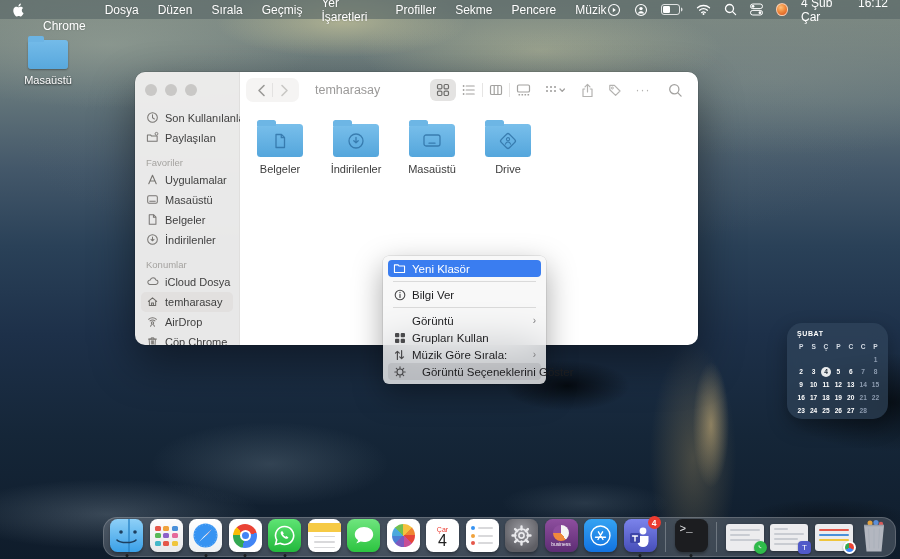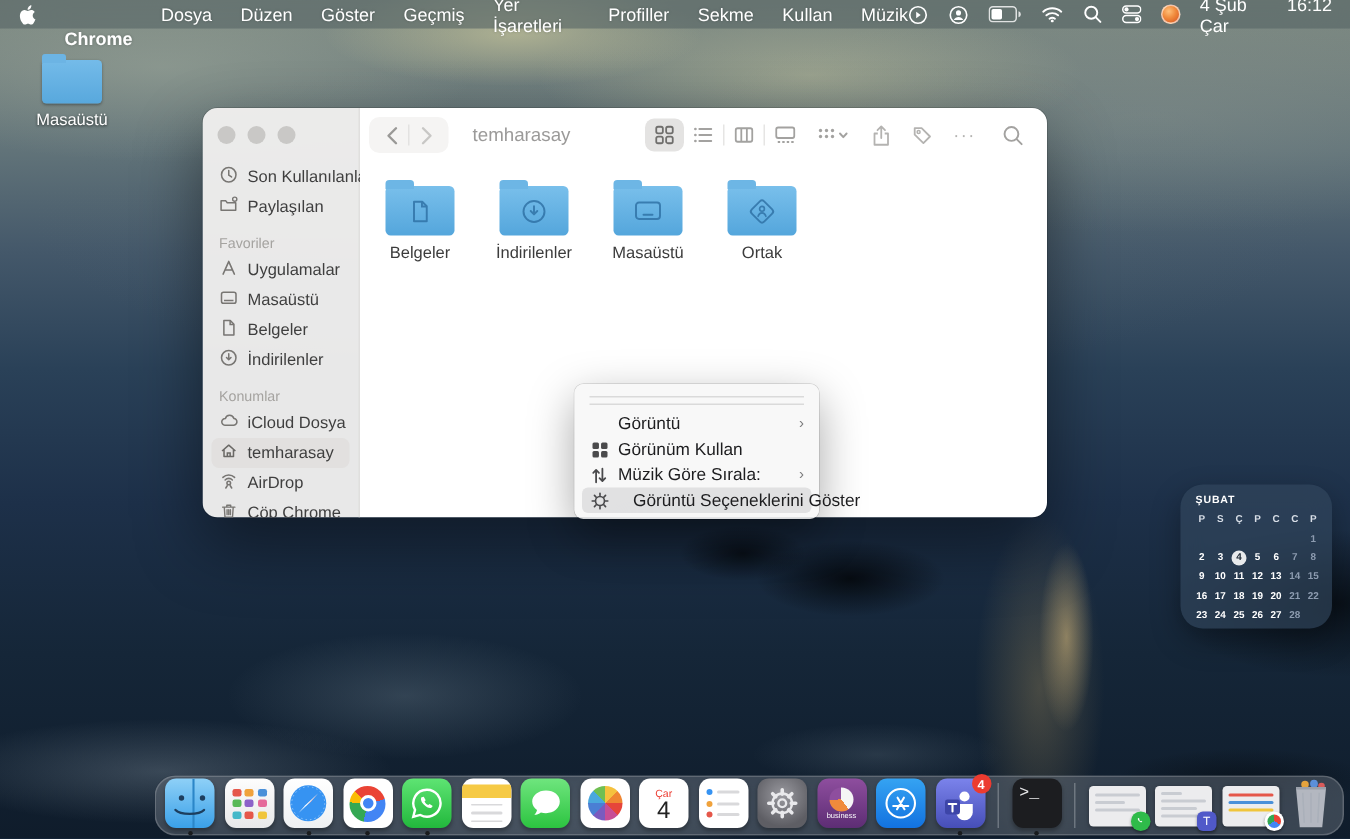--- a/index.html
+++ b/index.html
@@ -32,21 +32,21 @@
       radial-gradient(ellipse 260px 40px at 40% 97%, rgba(190,205,215,.16), transparent 70%),
       radial-gradient(ellipse 120px 30px at 65% 90%, rgba(180,200,212,.14), transparent 70%);
   }
 
   
   .menubar { position:absolute; left:0; top:0; width:900px; height:19px;
     background:rgba(82,96,98,.55); backdrop-filter:blur(20px);
     display:flex; align-items:center; justify-content:space-between;
     color:#fff; font-size:12px; padding:0 12px; z-index:50; }
   .mb-left { display:flex; align-items:center; gap:19px; }
-  .mb-app { font-weight:bold;margin-top:32px; }
+  .mb-app { font-weight:normal;margin-top:32px; }
   .mb-item { text-shadow:0 0 2px rgba(0,0,0,.25); cursor:default; }
   .mb-right { display:flex; align-items:center; gap:13px; }
   .mb-right svg { display:block; }
   .avatar { width:13px; height:13px; border-radius:50%;
     background:radial-gradient(circle at 38% 32%, #ffc07a 0%, #f08a3c 45%, #d44f1e 100%);
     border:1px solid rgba(255,255,255,.6); }
   .clockwrap { display:flex; gap:8px; font-size:12px; }
 
   
   .desk-icon { position:absolute; left:18px; top:40px; width:60px; text-align:center; z-index:5; }
@@ -190,26 +190,26 @@
 <div class="menubar">
   <div class="mb-left">
     <span style="display:flex;">
       <svg width="12" height="14" viewBox="0 0 12 14">
           <path fill="#fff" d="M9.8 7.4c0-1.6 1.3-2.4 1.4-2.4-.8-1.1-1.9-1.3-2.3-1.3-1-.1-1.9.6-2.4.6-.5 0-1.3-.6-2.1-.6-1.1 0-2.1.6-2.6 1.6-1.1 2-.3 4.9.8 6.5.5.8 1.2 1.7 2 1.6.8 0 1.1-.5 2.1-.5s1.2.5 2.1.5 1.4-.8 1.9-1.6c.6-.9.9-1.8.9-1.8s-1.8-.7-1.8-2.6zM8.3 2.6c.4-.6.7-1.3.6-2.1-.6 0-1.4.4-1.8 1-.4.5-.8 1.3-.7 2 .7.1 1.4-.3 1.9-.9z"></path>
         </svg>
     </span>
     <span class="mb-app mb-item">Chrome</span>
     <span class="mb-item">Dosya</span>
     <span class="mb-item">Düzen</span>
-    <span class="mb-item">Göster</span>
+    <span class="mb-item">Sırala</span>
     <span class="mb-item">Geçmiş</span>
     <span class="mb-item">Yer İşaretleri</span>
     <span class="mb-item">Profiller</span>
     <span class="mb-item">Sekme</span>
-    <span class="mb-item">Kullan</span>
+    <span class="mb-item">Pencere</span>
     <span class="mb-item">Müzik</span>
   </div>
   <div class="mb-right">
     <span>
       <svg width="14" height="14" viewBox="0 0 14 14">
           <circle cx="7" cy="7" r="5.5" fill="none" stroke="#fff" stroke-width="1.1"></circle>
           <path d="M5.8 4.8l3 2.2-3 2.2z" fill="#fff"></path>
         </svg>
       </span>
     <span>
@@ -455,47 +455,64 @@
           <span class="flabel">Masaüstü</span>
         </div>
         <div class="fcell">
           <div class="bigfolder">
               <svg width="20" height="20" viewBox="0 0 20 20">
                 <rect x="4.2" y="4.2" width="11.6" height="11.6" rx="2" transform="rotate(45 10 10)" fill="none" stroke="#2d6fa3" stroke-width="1.3"></rect>
                 <circle cx="10" cy="8.2" r="1.6" fill="none" stroke="#2d6fa3" stroke-width="1.1"></circle>
                 <path d="M7.4 13.2c.5-1.6 1.6-2.3 2.6-2.3s2.1.7 2.6 2.3" fill="none" stroke="#2d6fa3" stroke-width="1.1" stroke-linecap="round"></path>
               </svg>
             </div>
-          <span class="flabel">Ortak</span>
+          <span class="flabel">Drive</span>
         </div>
       </div>
     </div>
   </div>
 </div>
 
 <div class="ctx">
+  <div class="ctx-item hl">
+    <span class="ctx-ico">
+        <svg width="13" height="11" viewBox="0 0 14 12">
+          <path d="M1.5 2h4l1 1.3h6v7H1.5z" fill="none" stroke="#fff" stroke-width="1.2" stroke-linejoin="round"></path>
+        </svg>
+      </span>
+    <span class="ctx-label">Yeni Klasör</span>
+  </div>
   <div class="ctx-sep"></div>
+  <div class="ctx-item">
+    <span class="ctx-ico">
+        <svg width="12" height="12" viewBox="0 0 12 12">
+          <circle cx="6" cy="6" r="4.8" fill="none" stroke="#4a4a4c" stroke-width="1.1"></circle>
+          <path d="M6 5.4v3M6 3.4v.2" stroke="#4a4a4c" stroke-width="1.2" stroke-linecap="round"></path>
+        </svg>
+      </span>
+    <span class="ctx-label">Bilgi Ver</span>
+  </div>
   <div class="ctx-sep"></div>
   <div class="ctx-item">
     <span class="ctx-ico"></span>
     <span class="ctx-label">Görüntü</span>
     <span class="sub-arrow">›</span>
   </div>
   <div class="ctx-item">
     <span class="ctx-ico">
         <svg width="12" height="12" viewBox="0 0 12 12">
           <g fill="#4a4a4c">
             <rect x="1" y="1" width="4.3" height="4.3" rx="1"></rect>
             <rect x="6.7" y="1" width="4.3" height="4.3" rx="1"></rect>
             <rect x="1" y="6.7" width="4.3" height="4.3" rx="1"></rect>
             <rect x="6.7" y="6.7" width="4.3" height="4.3" rx="1"></rect>
           </g>
         </svg>
       </span>
-    <span class="ctx-label">Görünüm Kullan</span>
+    <span class="ctx-label">Grupları Kullan</span>
   </div>
   <div class="ctx-item">
     <span class="ctx-ico">
         <svg width="11" height="12" viewBox="0 0 11 12">
           <path d="M3.4 10.5v-8M1.5 4.2 3.4 2.3l1.9 1.9" fill="none" stroke="#4a4a4c" stroke-width="1.2" stroke-linecap="round" stroke-linejoin="round"></path>
           <path d="M7.6 1.5v8M9.5 7.8 7.6 9.7 5.7 7.8" fill="none" stroke="#4a4a4c" stroke-width="1.2" stroke-linecap="round" stroke-linejoin="round"></path>
         </svg>
       </span>
     <span class="ctx-label">Müzik Göre Sırala:</span>
     <span class="sub-arrow">›</span>

